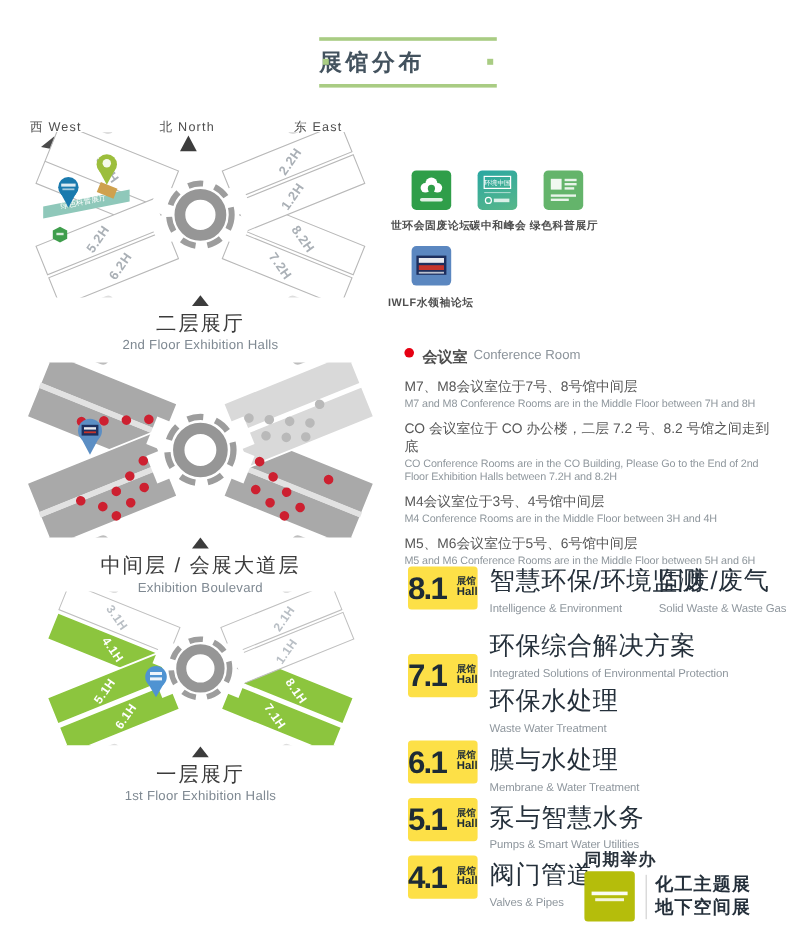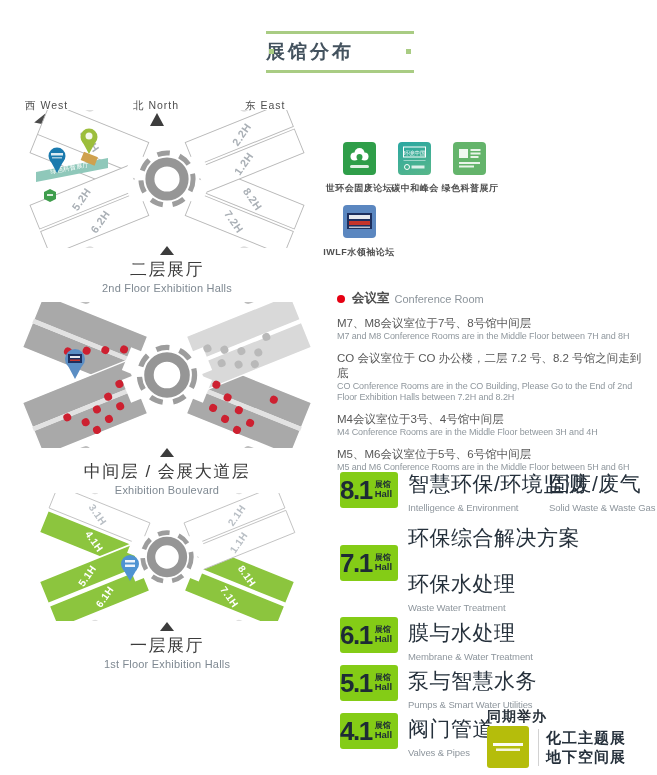--- a/index.html
+++ b/index.html
@@ -30,31 +30,31 @@
 
   
   .hl{font-size:12px;font-weight:bold;letter-spacing:.5px;text-anchor:middle;dominant-baseline:middle;}
 
   
   .ebadge{position:absolute;width:33px;height:33px;border-radius:4px;}
   .ebadge-label{position:absolute;width:90px;text-align:center;font-size:9px;font-weight:bold;color:#4f4f4f;letter-spacing:.5px;}
 
   
   .conf{position:absolute;left:337px;top:290px;width:312px;}
-  .conf-h{display:flex;align-items:center;margin-bottom:5px;}
+  .conf-h{display:flex;align-items:flex-start;margin-bottom:5px;}
   .conf-dot{width:8px;height:8px;border-radius:50%;background:#e60012;margin-right:7px;}
   .conf-zh{font-size:12.5px;font-weight:bold;color:#4d4d4d;margin-right:5px;}
   .conf-en{font-size:11px;color:#8c949b;}
   .conf-item{margin-top:9px;}
   .ci-zh{font-size:11.5px;color:#575757;line-height:15px;}
   .ci-en{font-size:9px;color:#8f979d;line-height:11px;letter-spacing:-.1px;}
 
   
-  .hall-badge{position:absolute;left:340px;width:58px;height:36px;background:#84cc16;border-radius:3px;
-    display:flex;align-items:center;justify-content:flex-start;gap:3px;}
+  .hall-badge{position:absolute;left:340px;width:58px;height:36px;background:#fde047;border-radius:3px;
+    display:flex;align-items:center;justify-content:space-between;gap:3px;}
   .hall-no{font-size:26px;font-weight:800;color:#1d2b35;letter-spacing:-1.5px;}
   .hall-unit{display:flex;flex-direction:column;line-height:1.05;color:#1d2b35;font-weight:800;}
   .hall-unit .uz{font-size:8px;} .hall-unit .ue{font-size:9.5px;}
   .topic{position:absolute;}
   .t-zh{font-size:21px;font-weight:400;color:#25303b;letter-spacing:.5px;}
   .t-en{font-size:9.5px;color:#8e969d;margin-top:4px;letter-spacing:-.1px;}
   .co-title{position:absolute;font-size:14px;font-weight:800;color:#29323b;letter-spacing:1px;}
   .co-badge{position:absolute;width:42px;height:42px;background:#b5bd0b;border-radius:3px;}
   .co-div{position:absolute;width:1px;height:37px;background:#d2d2d2;}
   .co-lines{position:absolute;font-size:15px;font-weight:800;color:#25303b;line-height:19px;letter-spacing:1px;}
@@ -358,20 +358,21 @@
   <div class="topic" style="left:408px;top:470px">
     <div class="t-zh">智慧环保/环境监测</div>
     <div class="t-en">Intelligence &amp; Environment</div>
   </div>
   <div class="topic" style="left:549px;top:470px">
     <div class="t-zh">固废/废气</div>
     <div class="t-en">Solid Waste &amp; Waste Gas</div>
   </div>
   <div class="topic" style="left:408px;top:524px">
     <div class="t-zh">环保综合解决方案</div>
+    <div class="t-en">Integrated Solutions of Environmental Protection</div>
   </div>
 
   <div class="hall-badge" style="top:545px">
     <span class="hall-no">7.1</span>
     <span class="hall-unit">
         <span class="uz">展馆</span>
         <span class="ue">Hall</span>
       </span>
   </div>
   <div class="topic" style="left:408px;top:570px">

